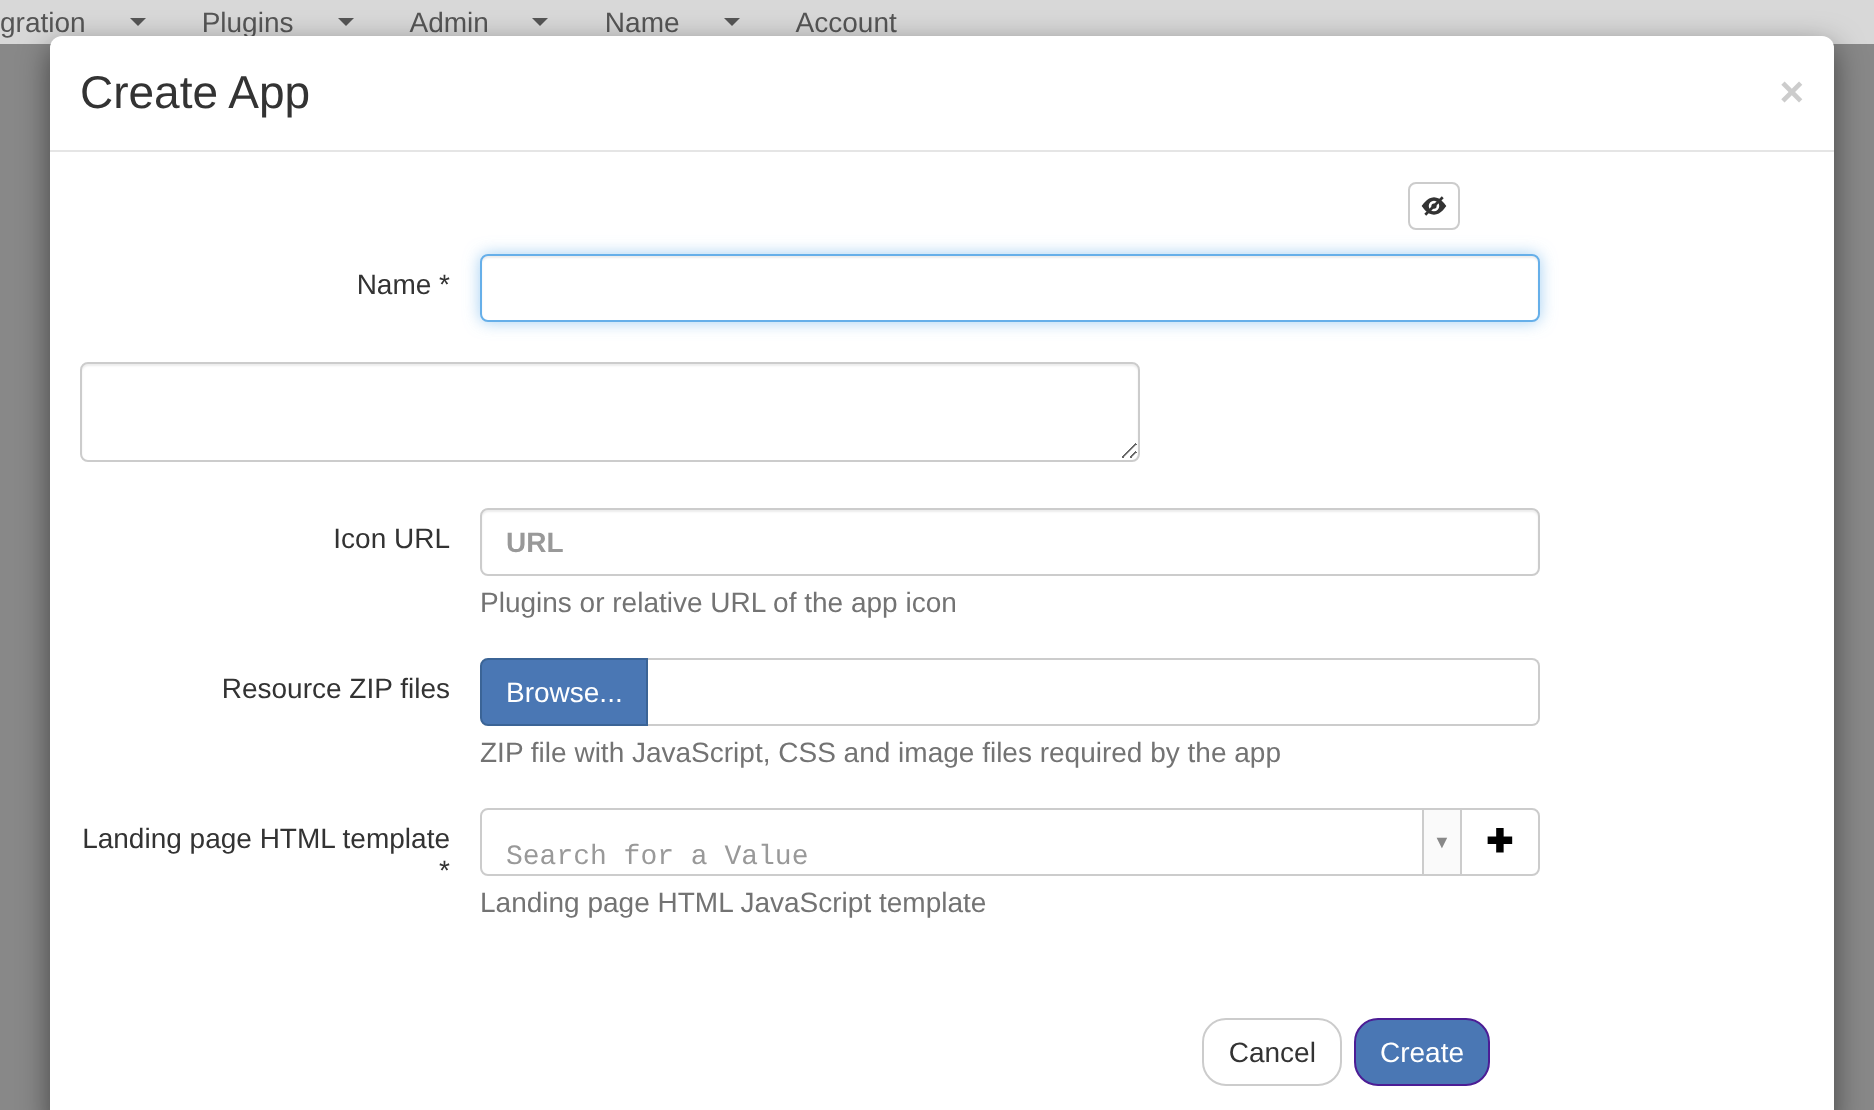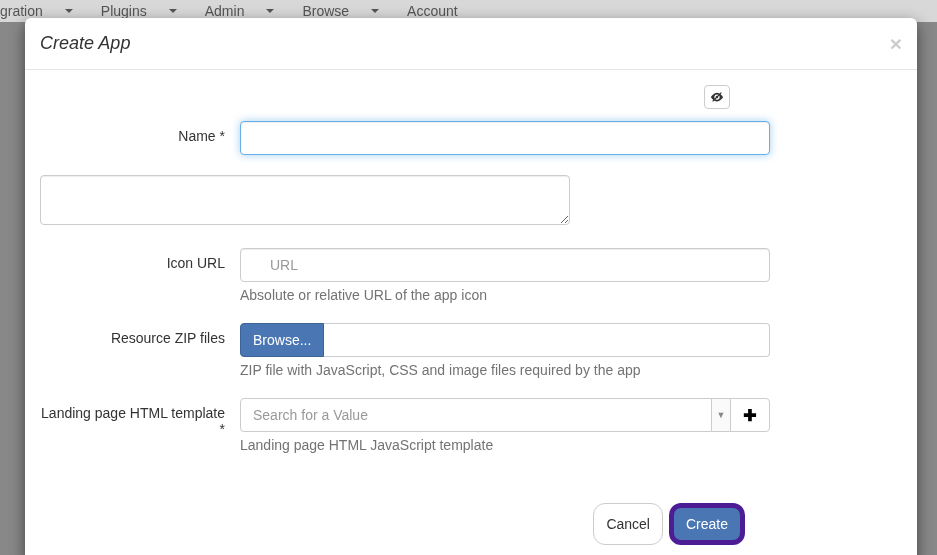--- a/index.html
+++ b/index.html
@@ -48,24 +48,23 @@
       flex-direction: column;
     }
     .modal-header {
       padding: 15px 15px 15px 15px;
       border-bottom: 1px solid #e5e5e5;
       display: flex;
       justify-content: space-between;
       align-items: center;
     }
     .modal-title {
-      font-size: 18px;
+      font-size: 23px;
       font-weight: 500;
       color: #333;
-      font-style: italic;
     }
     .close-btn {
       font-size: 21px;
       font-weight: 700;
       color: #ccc;
       background: none;
       border: none;
       cursor: pointer;
       line-height: 1;
     }
@@ -99,28 +98,29 @@
       padding-top: 7px;
       font-weight: 400;
       color: #333;
       flex-shrink: 0;
     }
     .form-control-wrap {
       width: 530px;
     }
     .form-input, .form-textarea {
       width: 100%;
-      padding: 6px 29px;
+      padding: 6px 12px;
       font-size: 14px;
       line-height: 1.42857143;
       color: #555;
       background-color: #fff;
       border: 1px solid #ccc;
       border-radius: 4px;
       box-shadow: inset 0 1px 1px rgba(0,0,0,.075);
+      font-weight: bold;
     }
     .form-input { height: 34px; }
     .form-input.focused {
       border-color: #66afe9;
       box-shadow: inset 0 1px 1px rgba(0,0,0,.075), 0 0 8px rgba(102,175,233,.6);
       outline: none;
     }
     .form-input::placeholder { color: #999; }
     .form-textarea {
       height: 50px;
@@ -154,26 +154,27 @@
     .select-group {
       display: flex;
       width: 530px;
     }
     .select-box {
       flex: 1;
       height: 34px;
       border: 1px solid #ccc;
       border-radius: 4px 0 0 4px;
       display: flex;
-      align-items: center;
+      align-items: flex-end;
       padding: 0 12px;
       color: #999;
       cursor: pointer;
       background: #fff;
       position: relative;
+      font-family: Liberation Mono, monospace;
     }
     .select-caret-box {
       width: 20px;
       height: 34px;
       border: 1px solid #ccc;
       border-left: 1px solid #ccc;
       margin-left: -1px;
       background: #fafafa;
       display: flex;
       align-items: center;
@@ -208,42 +209,42 @@
       cursor: pointer;
       line-height: 1.42857143;
     }
     .btn-default {
       background: #fff;
       border: 1px solid #ccc;
       color: #333;
     }
     .btn-primary {
       background: #4a77b4;
-      border: 5px solid #4c1d95;
+      border: 1px solid #4c1d95;
       color: #fff;
     }
   </style>
 </head>
 <body>
 
 <div class="bg-nav">
   <span class="bg-nav-item">
       <span>gration</span>
       <span class="caret-down"></span>
     </span>
   <span class="bg-nav-item">
       <span>Plugins</span>
       <span class="caret-down"></span>
     </span>
   <span class="bg-nav-item">
       <span>Admin</span>
       <span class="caret-down"></span>
     </span>
   <span class="bg-nav-item">
-      <span>Browse</span>
+      <span>Name</span>
       <span class="caret-down"></span>
     </span>
   <span class="bg-nav-item">
       <span>Account</span>
     </span>
 </div>
 
 <div class="modal">
   <div class="modal-header">
     <h4 class="modal-title">Create App</h4>
@@ -271,21 +272,21 @@
     <div class="form-group">
       <div class="form-control-wrap">
         <textarea class="form-textarea" style=""></textarea>
       </div>
     </div>
 
     <div class="form-group">
       <label class="form-label">Icon URL</label>
       <div class="form-control-wrap">
         <input type="text" class="form-input" placeholder="URL" style="">
-        <div class="help-text">Absolute or relative URL of the app icon</div>
+        <div class="help-text">Plugins or relative URL of the app icon</div>
       </div>
     </div>
 
     <div class="form-group">
       <label class="form-label">Resource ZIP files</label>
       <div class="form-control-wrap">
         <div class="file-input-group">
           <button class="browse-btn">Browse...</button>
           <div class="file-display"></div>
         </div>

